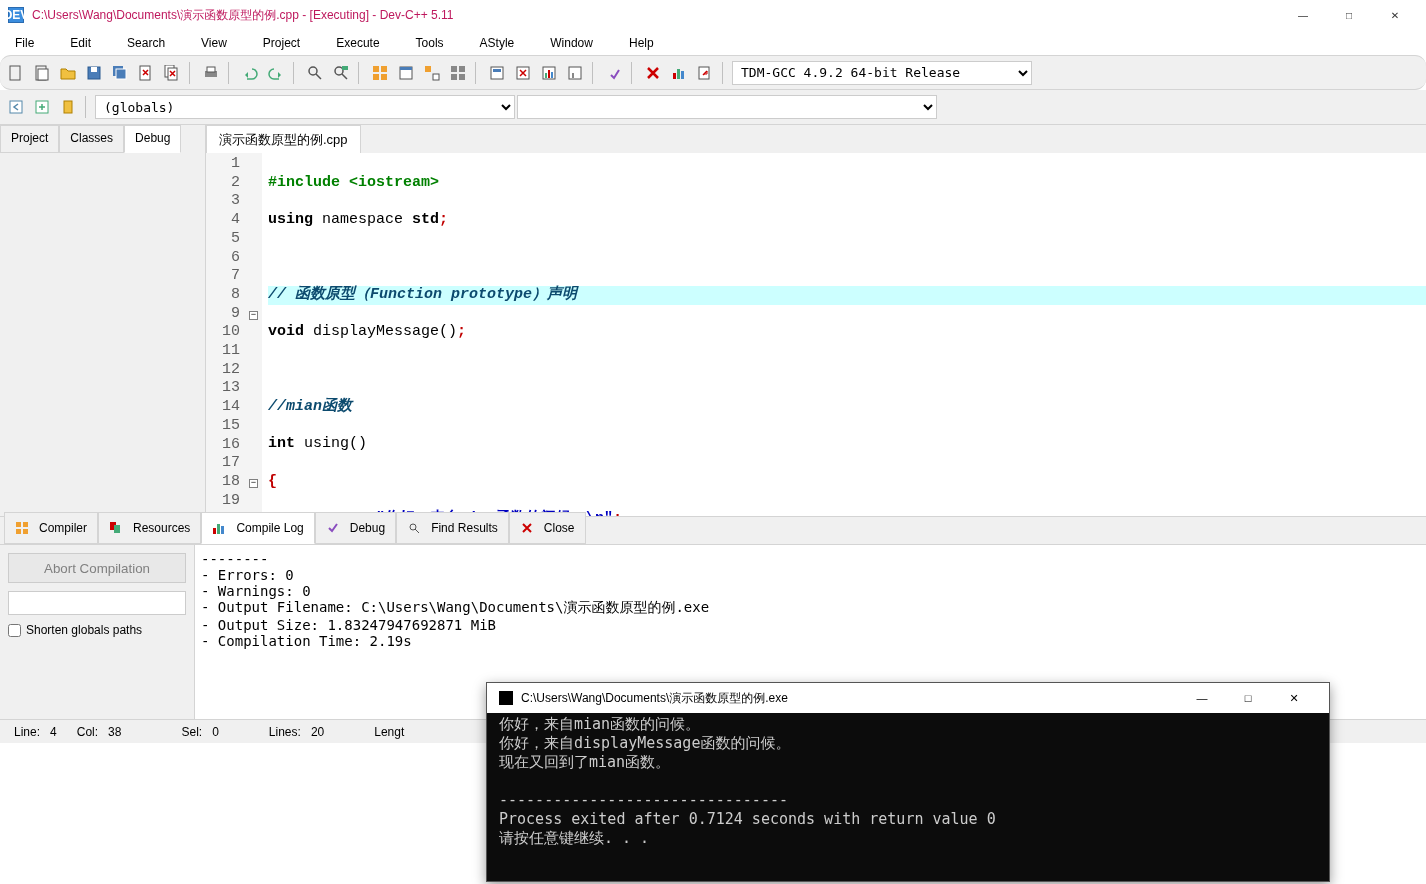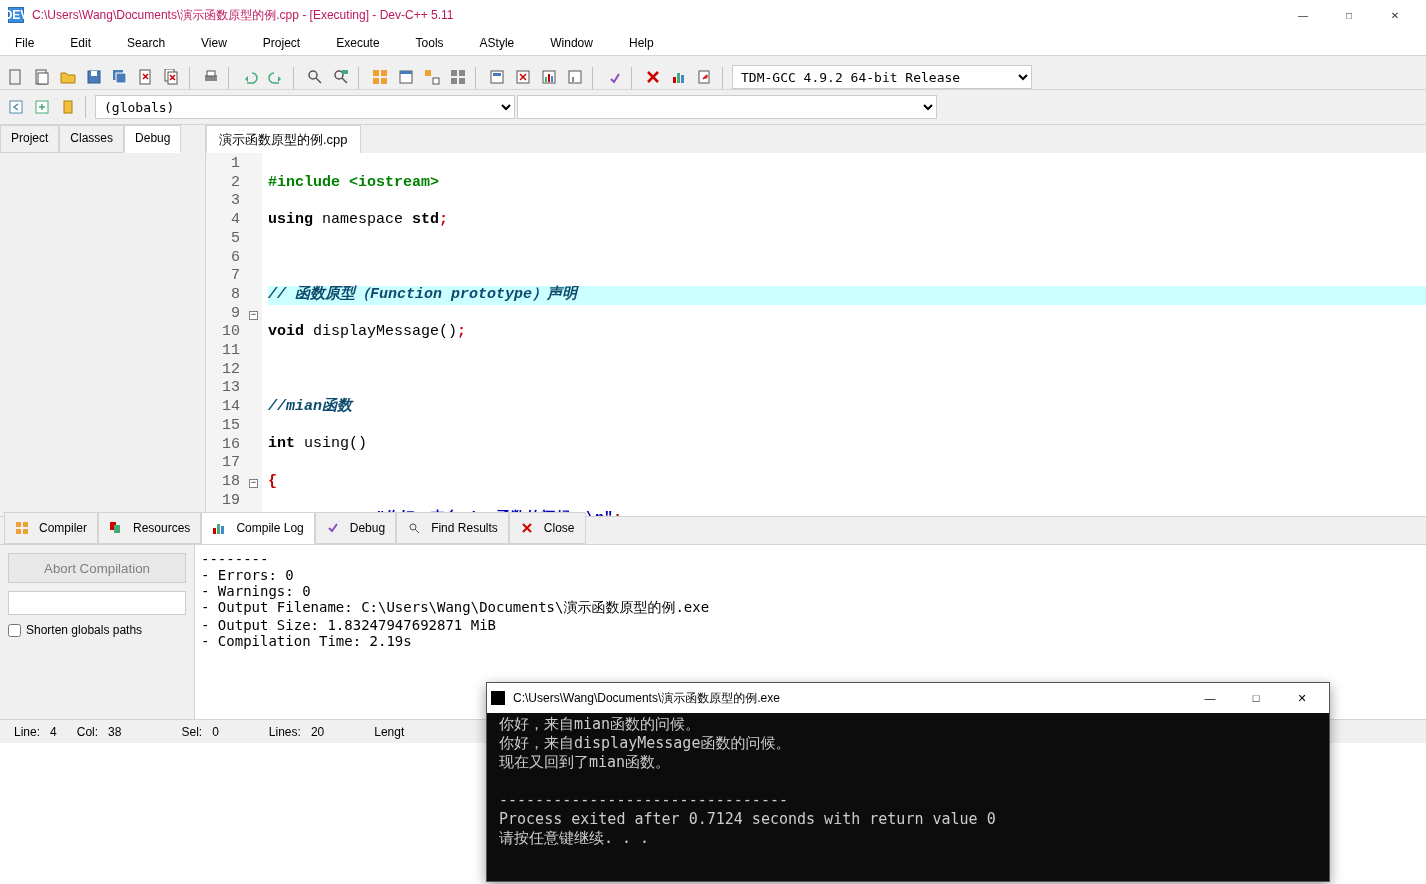--- a/index.html
+++ b/index.html
@@ -4,21 +4,21 @@
 <style>
 * { box-sizing: border-box; margin: 0; padding: 0; }
 body { font-family: "Segoe UI", Tahoma, sans-serif; font-size: 12px; background: #fff; color: #000; user-select: none; overflow: hidden; width: 1426px; height: 884px; }
 .titlebar { height: 30px; background: #fff; display: flex; align-items: center; padding: 0 8px; }
 .title-icon { width: 16px; height: 16px; background: #3a8dde; margin-right: 8px; border: 1px solid #2a6bb0; display:flex;align-items:center;justify-content:center;font-size:12px;color:#fff;font-weight:bold;}
 .title-text { font-size: 12px; color: #be185d; flex: 1; }
 .win-ctrls { display: flex; gap: 0; }
 .win-btn { width: 46px; height: 30px; display: flex; align-items: center; justify-content: center; font-family: "Segoe UI Symbol", sans-serif; font-size: 10px; color: #333; }
 .menubar { height: 25px; background: #fff; display: flex; align-items: center; padding: 0 5px; gap: 16px; }
 .menu-item { padding: 3px 10px; color: #000; }
-.toolbar { height: 35px; background: #f0f0f0; border-top: 1px solid #d4d4d4; border-bottom: 1px solid #d4d4d4; display: flex; align-items: flex-end; padding: 0 4px; gap: 2px; }
+.toolbar { height: 35px; background: #f0f0f0; border-top: 1px solid #d4d4d4; border-bottom: 1px solid #d4d4d4; display: flex; align-items: center; padding: 0 4px; gap: 2px; border-radius: 11px; }
 .tb-btn { width: 24px; height: 24px; display: flex; align-items: center; justify-content: center; border: 1px solid transparent; }
 .tb-sep { width: 5px; height: 22px; border-left: 1px solid #c0c0c0; margin: 0 3px; }
 .compiler-select { height: 24px; width: 300px; font-family: Consolas, monospace; font-size: 13px; border: 1px solid #ccc; background: #fff; padding: 0 4px; }
 .toolbar2 { height: 35px; background: #f0f0f0; border-bottom: 1px solid #d4d4d4; display: flex; align-items: center; padding: 0 4px; gap: 2px; }
 .globals-select { height: 24px; width: 420px; font-family: Consolas, monospace; font-size: 13px; border: 1px solid #ccc; background: #fff; padding: 0 4px; }
 .nav-select { height: 24px; width: 420px; border: 1px solid #ccc; background: #fff; }
 .main-area { display: flex; height: 391px; }
 .left-panel { width: 206px; background: #f0f0f0; border-right: 1px solid #d4d4d4; }
 .lp-tabs { display: flex; height: 28px; background: #f0f0f0; }
 .lp-tab { padding: 5px 10px; border: 1px solid #d4d4d4; background: #f0f0f0; font-size: 12px; }
@@ -44,21 +44,21 @@
 .bt-icon { width: 14px; height: 14px; display: inline-flex; align-items: center; justify-content: center; }
 .bottom-panel { height: 175px; display: flex; border-top: 1px solid #d4d4d4; }
 .bp-left { width: 195px; background: #f0f0f0; padding: 8px; display: flex; flex-direction: column; gap: 8px; border-right: 1px solid #d4d4d4; }
 .bp-btn { height: 30px; background: #e8e8e8; border: 1px solid #ccc; color: #808080; display: flex; align-items: center; justify-content: center; }
 .bp-input { height: 24px; border: 1px solid #ccc; background: #fff; }
 .bp-chk { display: flex; align-items: center; gap: 5px; font-size: 12px; }
 .bp-output { flex: 1; font-family: Consolas, monospace; font-size: 14px; padding: 6px; background: #fff; overflow: auto; white-space: pre; position: relative; }
 .statusbar { height: 24px; background: #f0f0f0; border-top: 1px solid #d4d4d4; display: flex; align-items: center; padding: 0 6px; font-size: 12px; gap: 4px; }
 .sb-cell { padding: 0 8px; }
 .console-win { position: absolute; left: 486px; top: 682px; width: 844px; height: 200px; background: #0c0c0c; color: #ccc; font-family: Consolas, SimSun, monospace; font-size: 15px; border: 1px solid #555; z-index: 100; box-shadow: 0 4px 12px rgba(0,0,0,0.4); display:flex; flex-direction:column; }
-.console-title { height: 30px; background: #fff; color: #000; display: flex; align-items: center; padding: 0 4px; font-size: 12px; font-family: "Segoe UI", sans-serif; }
+.console-title { height: 30px; background: #fff; color: #000; display: flex; align-items: center; padding: 0 12px; font-size: 12px; font-family: "Segoe UI", sans-serif; }
 .con-icon { width: 14px; height: 14px; background: #000; margin-right: 8px; }
 .con-title-text { flex: 1; }
 .con-btns { display: flex; }
 .con-btn { width: 46px; height: 28px; display: flex; align-items: center; justify-content: center; font-size: 11px; }
 .console-body { padding: 2px 12px; white-space: pre-wrap; line-height: 19px; flex:1; overflow:hidden; }
 svg { display: block; }
 </style>
 </head>
 <body>
 

